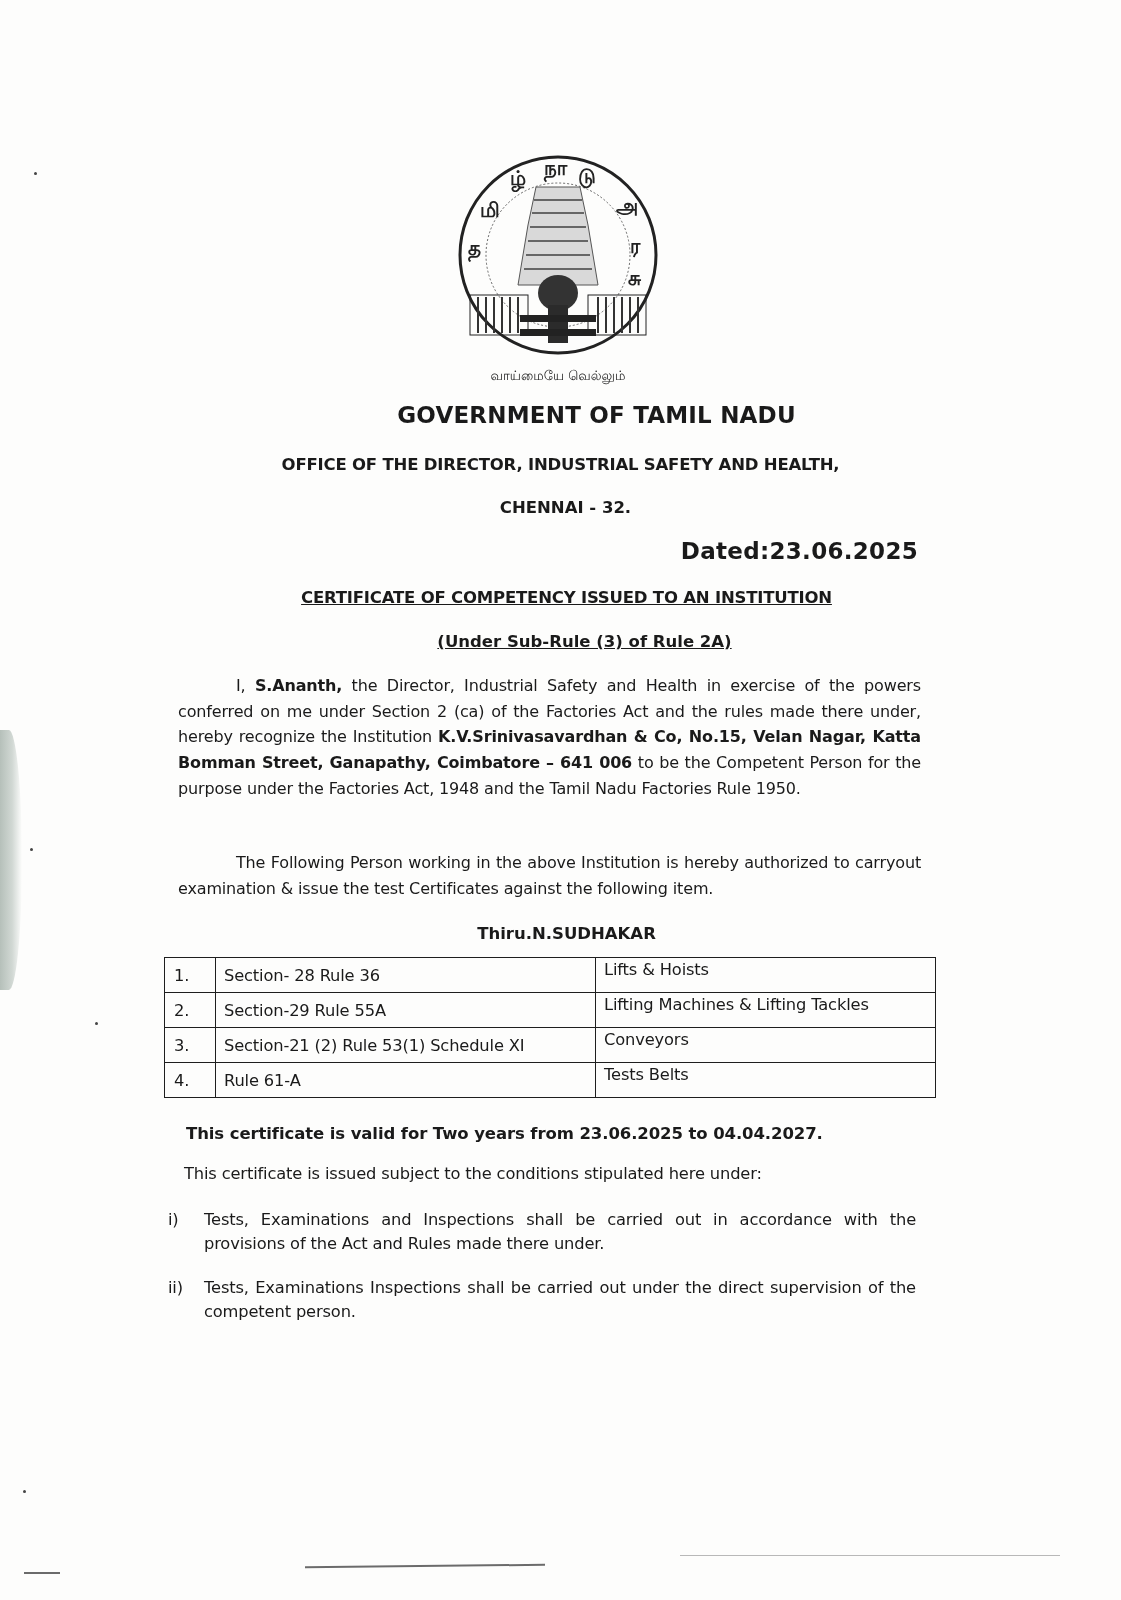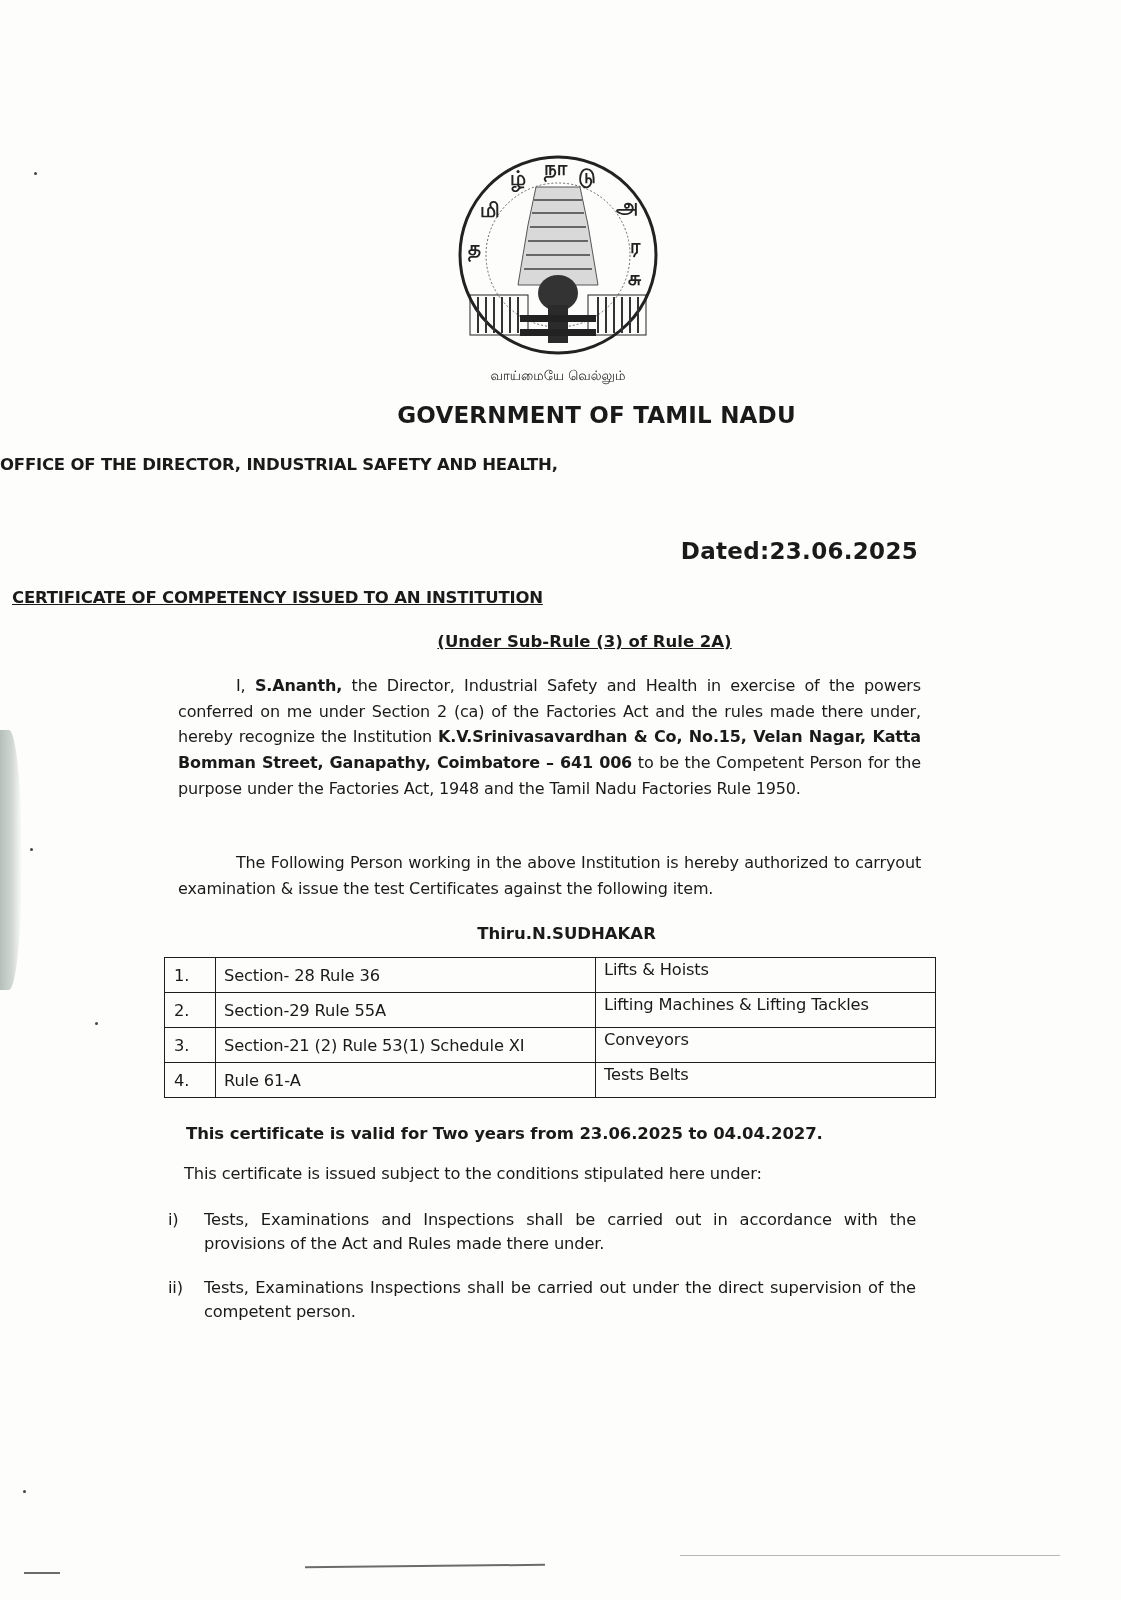--- a/index.html
+++ b/index.html
@@ -12,24 +12,24 @@
   .page { position: absolute; inset: 0; }
   .left-shadow {
     position: absolute; left: 0; top: 730px; width: 22px; height: 260px;
     background: linear-gradient(to right, #a9b5ae 0%, #c9d1cc 55%, rgba(253,253,252,0) 100%);
     border-radius: 0 60% 60% 0 / 0 50% 50% 0;
     opacity: 0.85;
   }
   .emblem { position: absolute; left: 448px; top: 155px; width: 220px; height: 240px; }
   .abs { position: absolute; white-space: nowrap; }
   .gov-title { top: 402px; left: 0; width: 1121px; text-align: center; font-weight: bold; font-size: 23px; letter-spacing: 0.2px; padding-left: 36px; }
-  .office { top: 455px; left: 0; width: 1121px; text-align: left; font-weight: bold; font-size: 16.5px; letter-spacing: -0.2px; }
+  .office { top: 455px; left: 0; width: 1121px; text-align: center; font-weight: bold; font-size: 16.5px; letter-spacing: -0.2px; }
   .city { top: 498px; left: 0; width: 1121px; text-align: center; font-weight: bold; font-size: 16.5px; padding-left: 10px; box-sizing: border-box; }
   .dated { top: 538px; right: 203px; font-weight: bold; font-size: 23px; letter-spacing: 0.3px; }
-  .cert-title { top: 588px; left: 0; width: 1121px; text-align: left; font-weight: bold; font-size: 16.5px; text-decoration: underline; letter-spacing: -0.2px; padding-left: 12px; box-sizing: border-box; }
+  .cert-title { top: 588px; left: 0; width: 1121px; text-align: center; font-weight: bold; font-size: 16.5px; text-decoration: underline; letter-spacing: -0.2px; padding-left: 12px; box-sizing: border-box; }
   .sub-rule { top: 632px; left: 16px; width: 1121px; text-align: center; font-weight: bold; font-size: 16.5px; text-decoration: underline; padding-left: 16px; box-sizing: border-box; }
 
   .para { position: absolute; left: 178px; width: 743px; font-size: 16px; line-height: 25.7px; text-align: justify; letter-spacing: -0.15px; }
   .para p { margin: 0; text-indent: 58px; }
   .para b { font-weight: bold; }
   .para1 { top: 673px; }
   .para2 { top: 850px; }
 
   .person { top: 924px; left: 0; width: 1121px; text-align: center; font-weight: bold; font-size: 16.5px; padding-left: 12px; box-sizing: border-box; }
 
@@ -109,20 +109,21 @@
       <text x="130" y="28">டு</text>
       <text x="168" y="58">அ</text>
       <text x="182" y="98">ர</text>
       <text x="180" y="130">சு</text>
     </g>
     <text x="110" y="225" text-anchor="middle" font-family="DejaVu Sans, sans-serif" font-size="13" fill="#222" transform="rotate(0)">வாய்மையே வெல்லும்</text>
   </svg>
 
   <div class="abs gov-title">GOVERNMENT OF TAMIL NADU</div>
   <div class="abs office">OFFICE OF THE DIRECTOR, INDUSTRIAL SAFETY AND HEALTH,</div>
+  <div class="abs city">CHENNAI - 32.</div>
   <div class="abs dated">Dated:23.06.2025</div>
 
   <div class="abs cert-title">CERTIFICATE OF COMPETENCY ISSUED TO AN INSTITUTION</div>
   <div class="abs sub-rule">(Under Sub-Rule (3) of Rule 2A)</div>
 
   <div class="para para1">
     <p><span>I, </span><b>S.Ananth,</b><span> the Director, Industrial Safety and Health in exercise of the powers conferred on me under Section 2 (ca) of the Factories Act and the rules made there under, hereby recognize the Institution </span><b>K.V.Srinivasavardhan &amp; Co, No.15, Velan Nagar, Katta Bomman Street, Ganapathy, Coimbatore – 641 006</b><span> to be the Competent Person for the purpose under the Factories Act, 1948 and the Tamil Nadu Factories Rule 1950.</span></p>
   </div>
 
   <div class="para para2">

